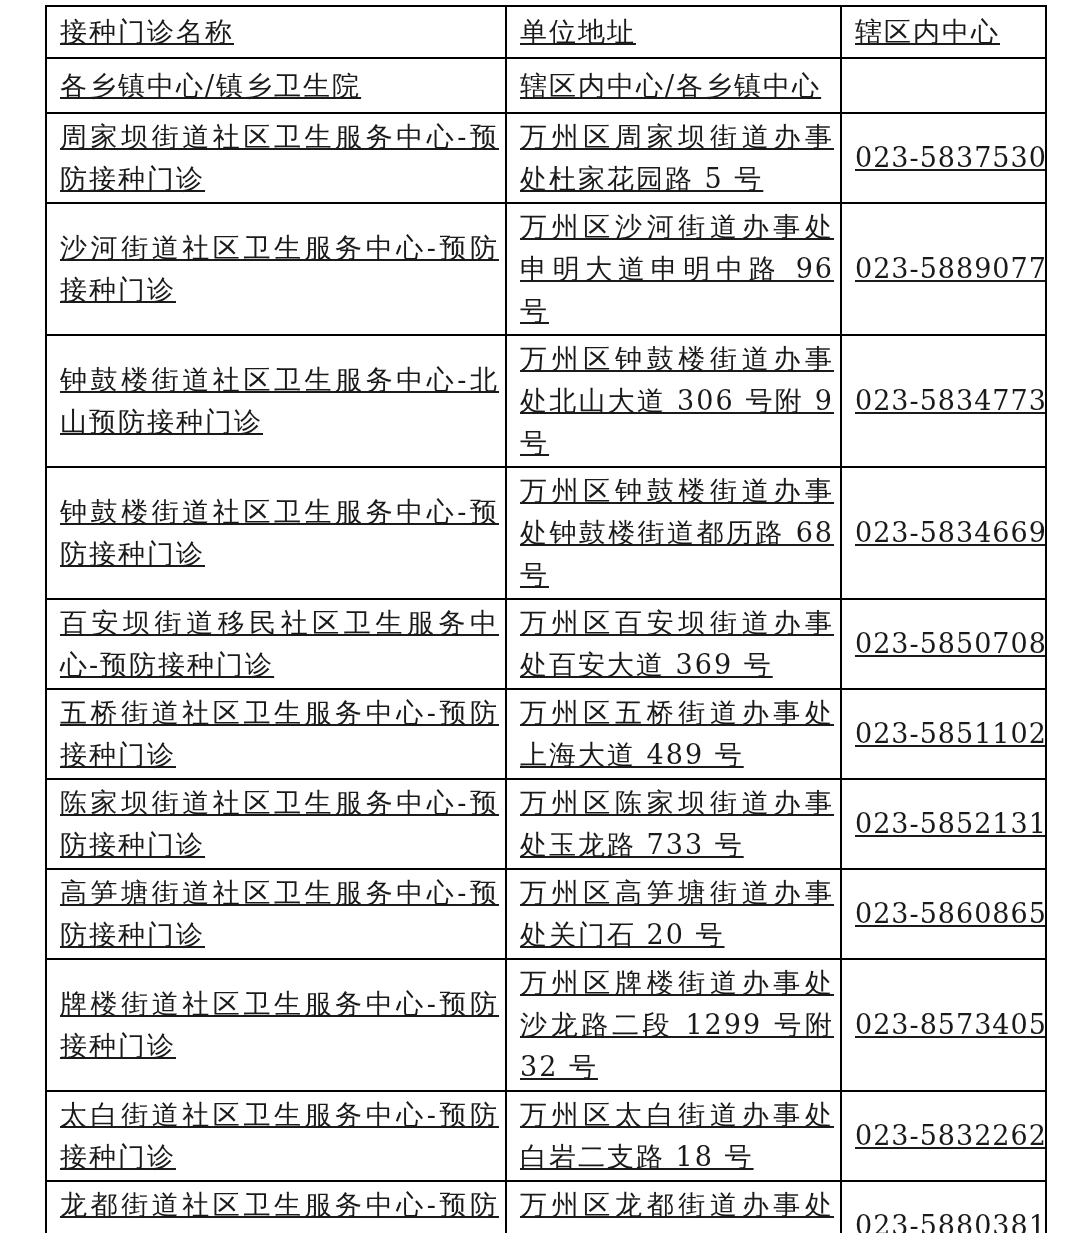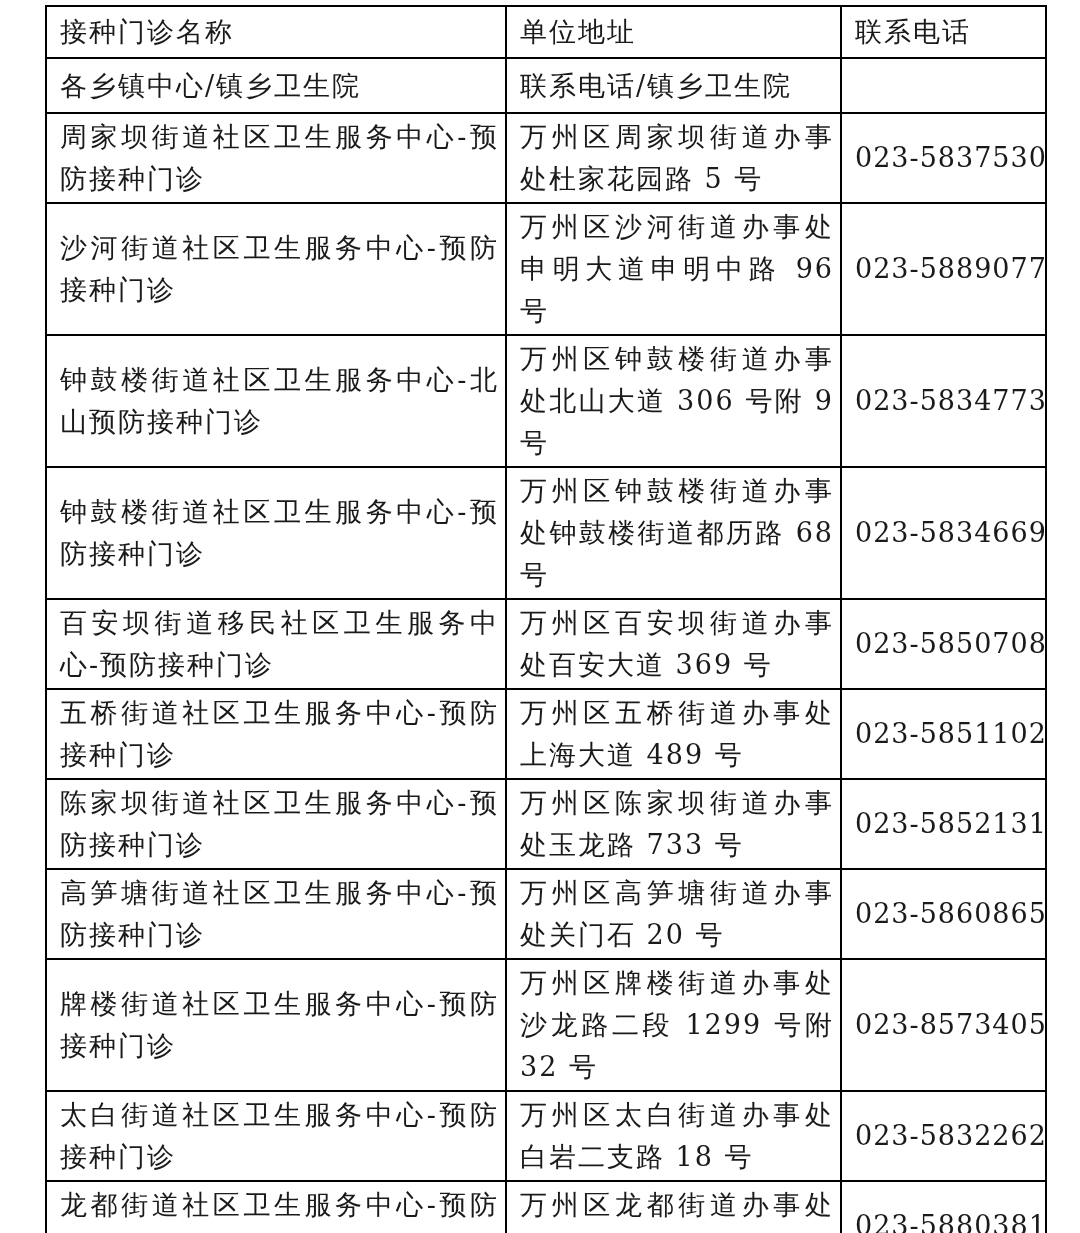--- a/index.html
+++ b/index.html
@@ -35,20 +35,21 @@
     font-weight: normal;
     font-size: 27px;
     line-height: 42px;
     letter-spacing: 2px;
     vertical-align: middle;
     text-align: left;
     padding: 2px 6px 2px 13px;
     color: #1a1a1a;
     word-break: break-all;
     overflow: hidden;
+    text-decoration: underline;
   }
   .clinic-table thead th {
     height: 46px;
   }
   .clinic-table tbody tr { height: 85px; }
   .clinic-table tbody tr:first-child { height: 55px; }
   .clinic-table td.cell-name,
   .clinic-table td.cell-addr {
     text-align: justify;
     text-justify: inter-character;
@@ -66,27 +67,27 @@
   <table class="clinic-table">
     <colgroup>
       <col class="c1">
       <col class="c2">
       <col class="c3">
     </colgroup>
     <thead>
       <tr>
         <th>接种门诊名称</th>
         <th>单位地址</th>
-        <th>联系电话</th>
+        <th>辖区内中心</th>
       </tr>
     </thead>
     <tbody>
         <tr>
           <td class="cell-name">各乡镇中心/镇乡卫生院</td>
-          <td class="cell-addr">联系电话/镇乡卫生院</td>
+          <td class="cell-addr">辖区内中心/各乡镇中心</td>
           <td class="cell-phone"></td>
         </tr>
         <tr>
           <td class="cell-name">周家坝街道社区卫生服务中心-预防接种门诊</td>
           <td class="cell-addr">万州区周家坝街道办事处杜家花园路 5 号</td>
           <td class="cell-phone">023-58375300</td>
         </tr>
         <tr>
           <td class="cell-name">沙河街道社区卫生服务中心-预防接种门诊</td>
           <td class="cell-addr">万州区沙河街道办事处申明大道申明中路 96 号</td>

